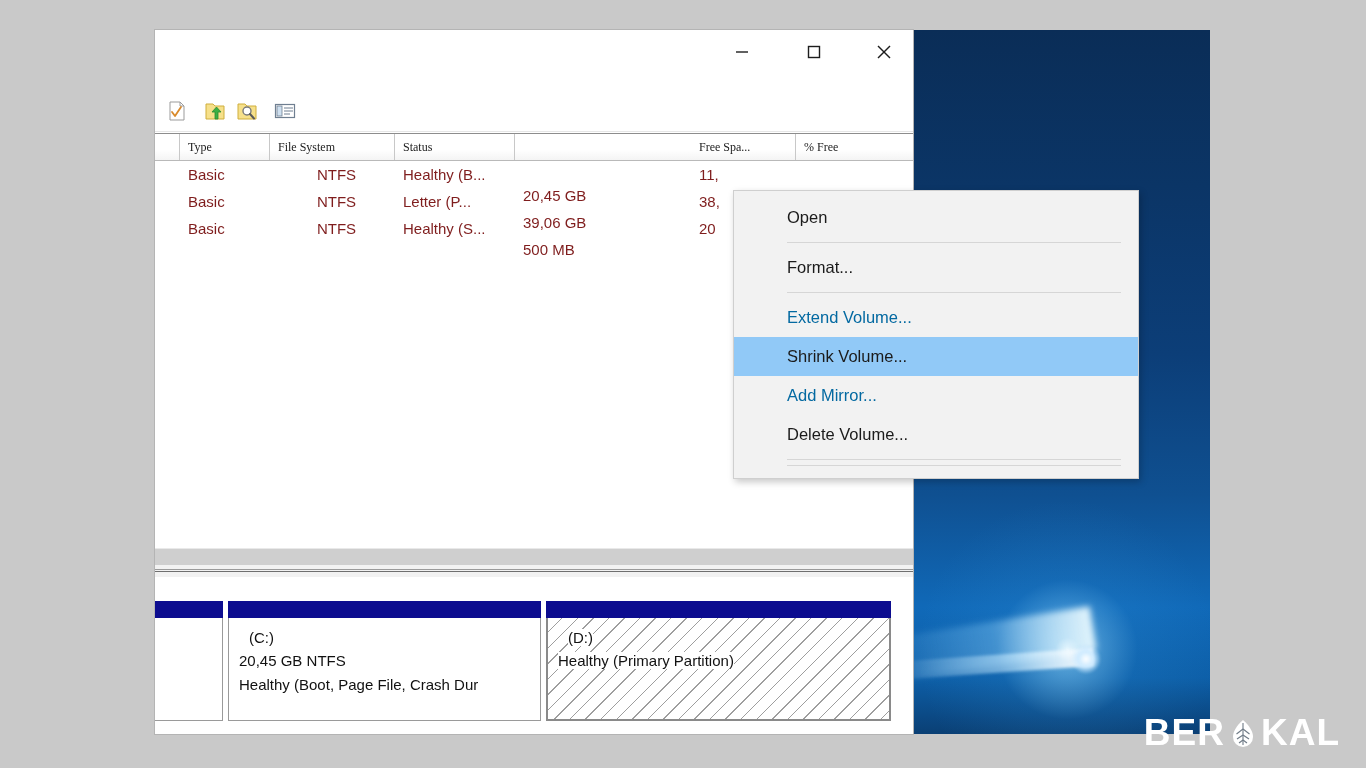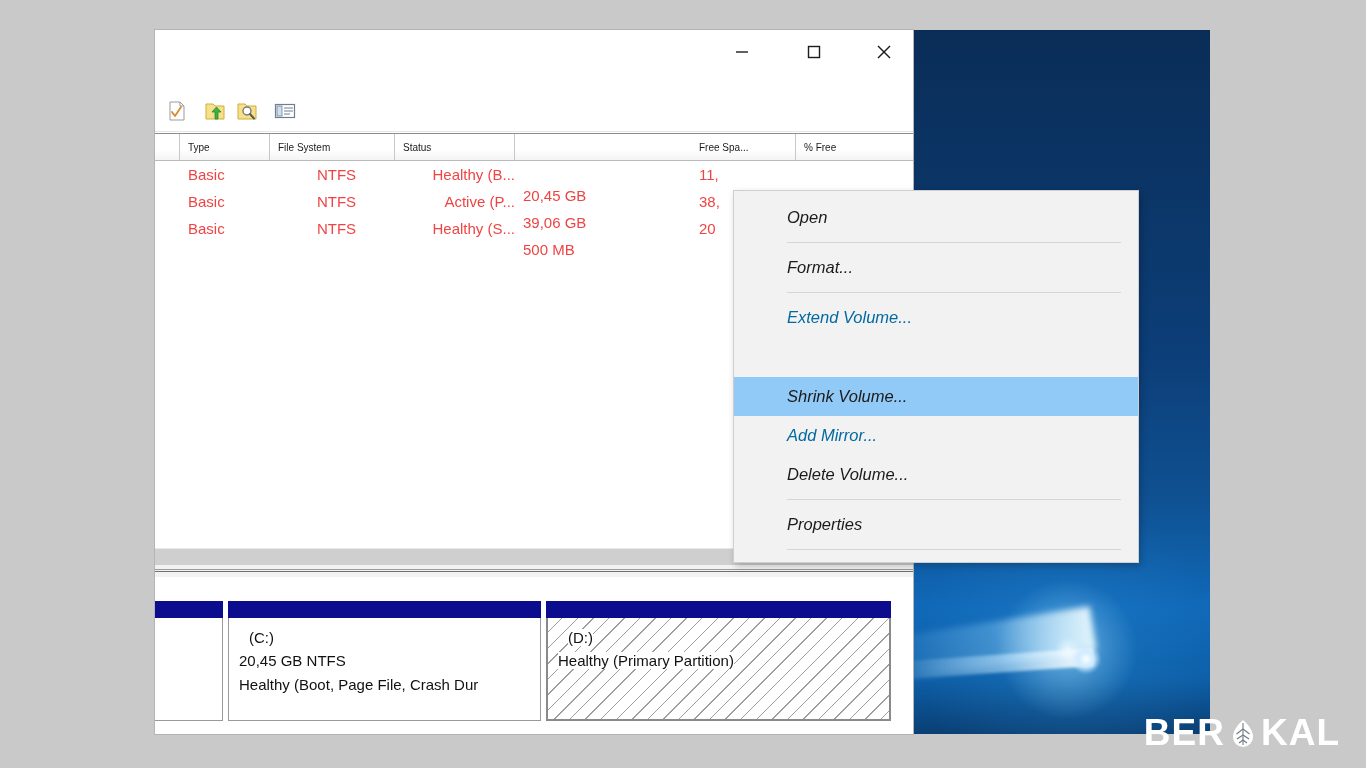--- a/index.html
+++ b/index.html
@@ -77,37 +77,37 @@
   }
   #listheader{
     display:flex;height:28px;align-items:stretch;
     background:linear-gradient(to bottom,#ffffff 0%,#ffffff 60%,#f4f4f4 100%);
     border-top:1px solid #8d8d8d;
     border-bottom:1px solid #b9b9b9;
     box-sizing:border-box;
   }
   .hcell{
     border-right:1px solid #c8c8c8;
-    font-size:10px;color:#1b1b1b;
+    font-size:12px;color:#1b1b1b;
     display:flex;align-items:center;padding-left:8px;
-    box-sizing:border-box;white-space:nowrap;overflow:hidden;
+    box-sizing:border-box;white-space:nowrap;overflow:hidden;font-family:Liberation Serif, serif;
   }
   .hcell.spacer{padding:0;}
-  #listbody{font-size:15px;color:#ef4444;}
+  #listbody{font-size:15px;color:#7f1d1d;}
   .vrow{display:flex;height:27px;align-items:center;}
   .vcell{
     padding-left:8px;box-sizing:border-box;
     white-space:nowrap;overflow:hidden;
   }
 
   
   .c-spacer{width:25px;flex:0 0 25px;}
   .c-type{width:90px;flex:0 0 90px;}
   .c-fs{width:125px;flex:0 0 125px;text-align:center;}
-  .c-status{width:120px;flex:0 0 120px;text-align:right;}
+  .c-status{width:120px;flex:0 0 120px;}
   .c-cap{width:145px;flex:0 0 145px;margin-top:42px;}
   .c-free{width:105px;flex:0 0 105px;margin-left:31px;}
   .c-pct{width:120px;flex:0 0 120px;}
 
   
   #hscroll{
     position:absolute;left:0;top:518px;width:758px;height:17px;
     background:#cfcfcf;border-top:1px solid #e9e9e9;
   }
   #splitter{
@@ -164,29 +164,29 @@
   .w-d{width:345px;flex:0 0 345px;}
 
   
   #ctxmenu{
     position:absolute;left:733px;top:190px;width:406px;
     background:#f2f2f2;
     border:1px solid #cfcfcf;
     box-shadow:2px 3px 7px rgba(0,0,0,0.22);
     padding:7px 0 7px 0;
     box-sizing:border-box;
-    font-size:16.5px;color:#1b1b1b;font-style:italic;
+    font-size:16.5px;color:#1b1b1b;
   }
   .mi{
     height:39px;display:flex;align-items:center;
     padding-left:53px;box-sizing:border-box;
     white-space:nowrap;
   }
   .mi.disabled{color:#0369a1;}
-  .mi.hl{background:#91c9f7;margin-top:40px;}
+  .mi.hl{background:#91c9f7;}
   .msep{
     height:1px;background:#d6d6d6;margin:5px 17px 5px 53px;
   }
 
   
   #watermark{
     position:absolute;right:26px;bottom:14px;
     display:flex;align-items:center;
     font-size:37px;font-weight:bold;color:#ffffff;
     letter-spacing:1px;
@@ -284,21 +284,21 @@
         <div class="vcell c-fs">NTFS</div>
         <div class="vcell c-status">Healthy (B...</div>
         <div class="vcell c-cap">20,45 GB</div>
         <div class="vcell c-free">11,</div>
         <div class="vcell c-pct"></div>
       </div>
       <div class="vrow">
         <div class="vcell c-spacer"></div>
         <div class="vcell c-type">Basic</div>
         <div class="vcell c-fs">NTFS</div>
-        <div class="vcell c-status">Active (P...</div>
+        <div class="vcell c-status">Letter (P...</div>
         <div class="vcell c-cap">39,06 GB</div>
         <div class="vcell c-free">38,</div>
         <div class="vcell c-pct"></div>
       </div>
       <div class="vrow">
         <div class="vcell c-spacer"></div>
         <div class="vcell c-type">Basic</div>
         <div class="vcell c-fs">NTFS</div>
         <div class="vcell c-status">Healthy (S...</div>
         <div class="vcell c-cap">500 MB</div>
@@ -345,21 +345,20 @@
 <div id="ctxmenu">
   <div class="mi">Open</div>
   <div class="msep"></div>
   <div class="mi">Format...</div>
   <div class="msep"></div>
   <div class="mi disabled">Extend Volume...</div>
   <div class="mi hl">Shrink Volume...</div>
   <div class="mi disabled">Add Mirror...</div>
   <div class="mi">Delete Volume...</div>
   <div class="msep"></div>
-  <div class="mi">Properties</div>
   <div class="msep"></div>
 </div>
 
 <div id="watermark">
   <span>BER</span>
   <span id="wm-leaf">
     <svg width="32" height="32" viewBox="0 0 32 32">
       <path d="M16 3 C9 9 6 15 6 20 a10 10 0 0 0 20 0 C26 15 23 9 16 3 z" fill="#ffffff"></path>
       <g stroke="#6e7a86" stroke-width="1.1" fill="none">
         <line x1="16" y1="6" x2="16" y2="28"></line>

